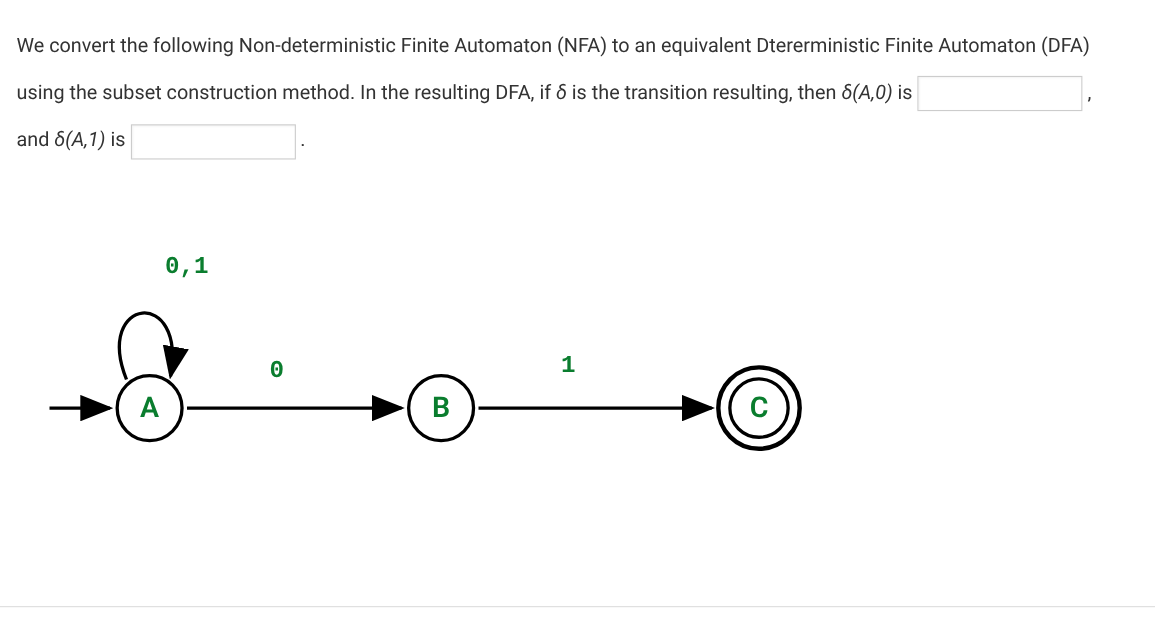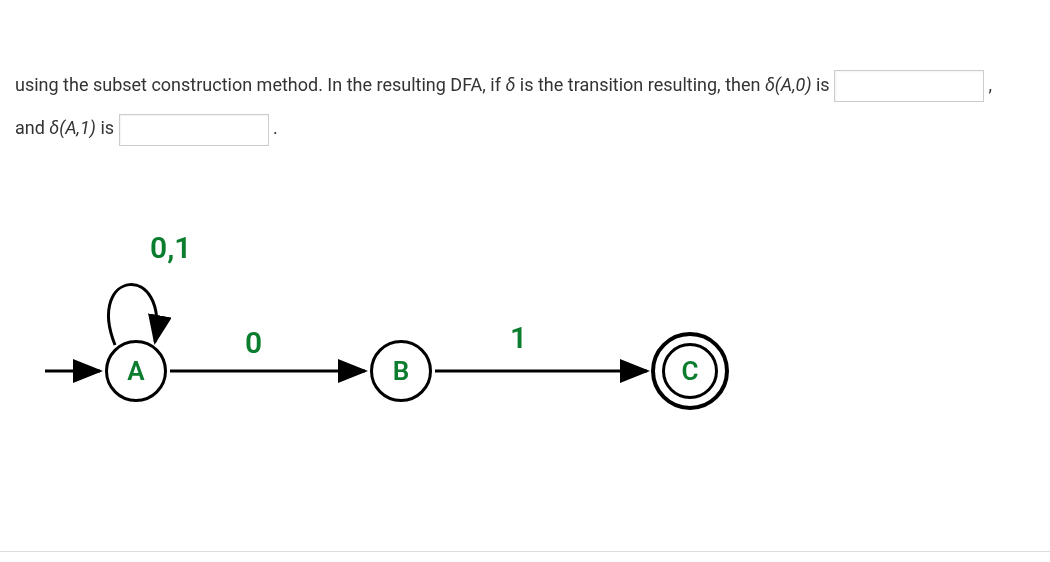--- a/index.html
+++ b/index.html
@@ -65,23 +65,24 @@
       border-radius: 50%;
       display: flex;
       align-items: center;
       justify-content: center;
       font-size: 26px;
       font-weight: 600;
       color: #0a7d2e;
     }
     .trans-label {
       position: absolute;
-      font-size: 30px;
+      font-size: 22px;
       font-weight: 600;
       color: #0a7d2e;
+      font-family: Liberation Mono, monospace;
     }
     .hr-bottom {
       position: absolute;
       left: 0;
       right: 0;
       bottom: 10px;
       border: none;
       border-top: 1px solid #ddd;
     }
     svg.diagram-svg {
@@ -89,21 +90,21 @@
       top: 0; left: 0;
       width: 1000px;
       height: 260px;
       pointer-events: none;
     }
   </style>
 </head>
 <body>
 
 <div class="question-text">
-  <br>
+  <span>We convert the following Non-deterministic Finite Automaton (NFA) to an equivalent Dtererministic Finite Automaton (DFA)</span><br>
   <span>using the subset construction method. In the resulting DFA, if </span><i><span>δ</span></i><span> is the transition resulting, then </span><i><span>δ(A,0)</span></i><span> is </span>
   <input type="text" class="inline-input" value="" style="">
   <span>,</span><br>
   <span>and </span><i><span>δ(A,1)</span></i><span> is </span>
   <input type="text" class="inline-input" value="" style="">
   <span>.</span>
 </div>
 
 <div class="diagram">
   <svg class="diagram-svg">

